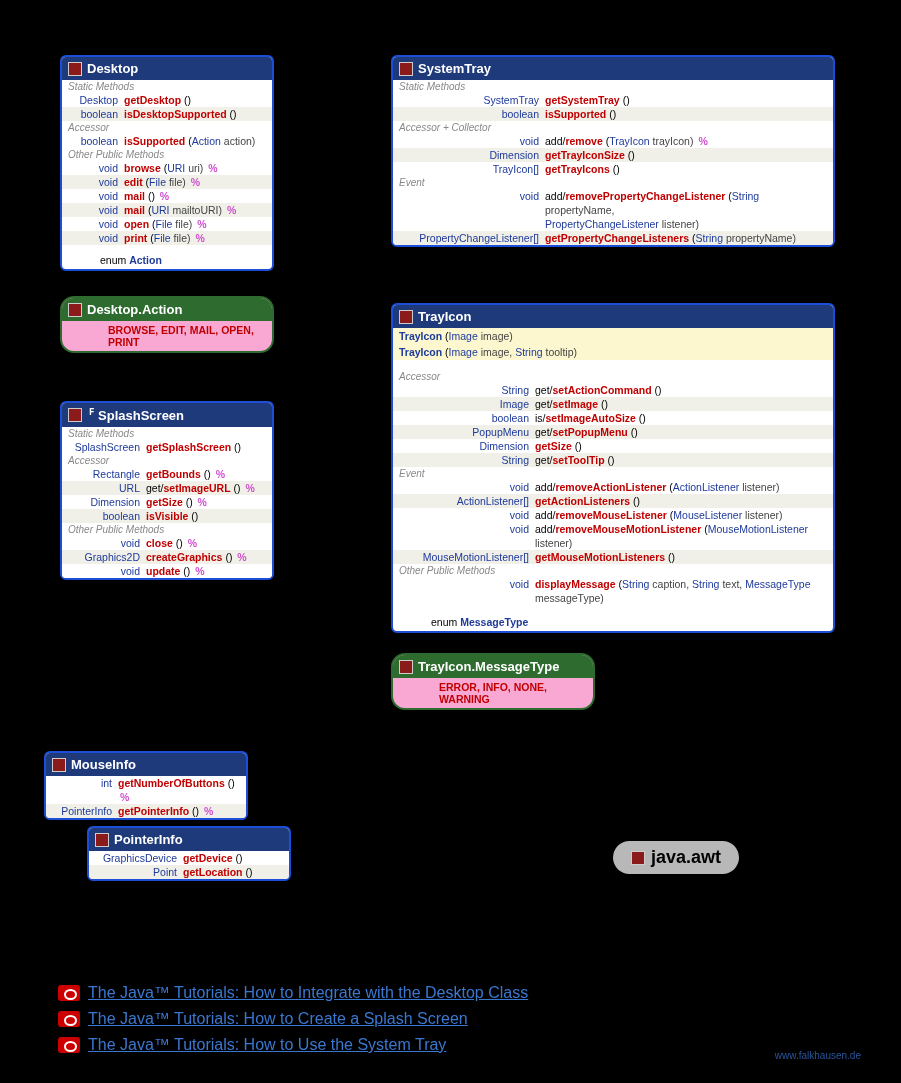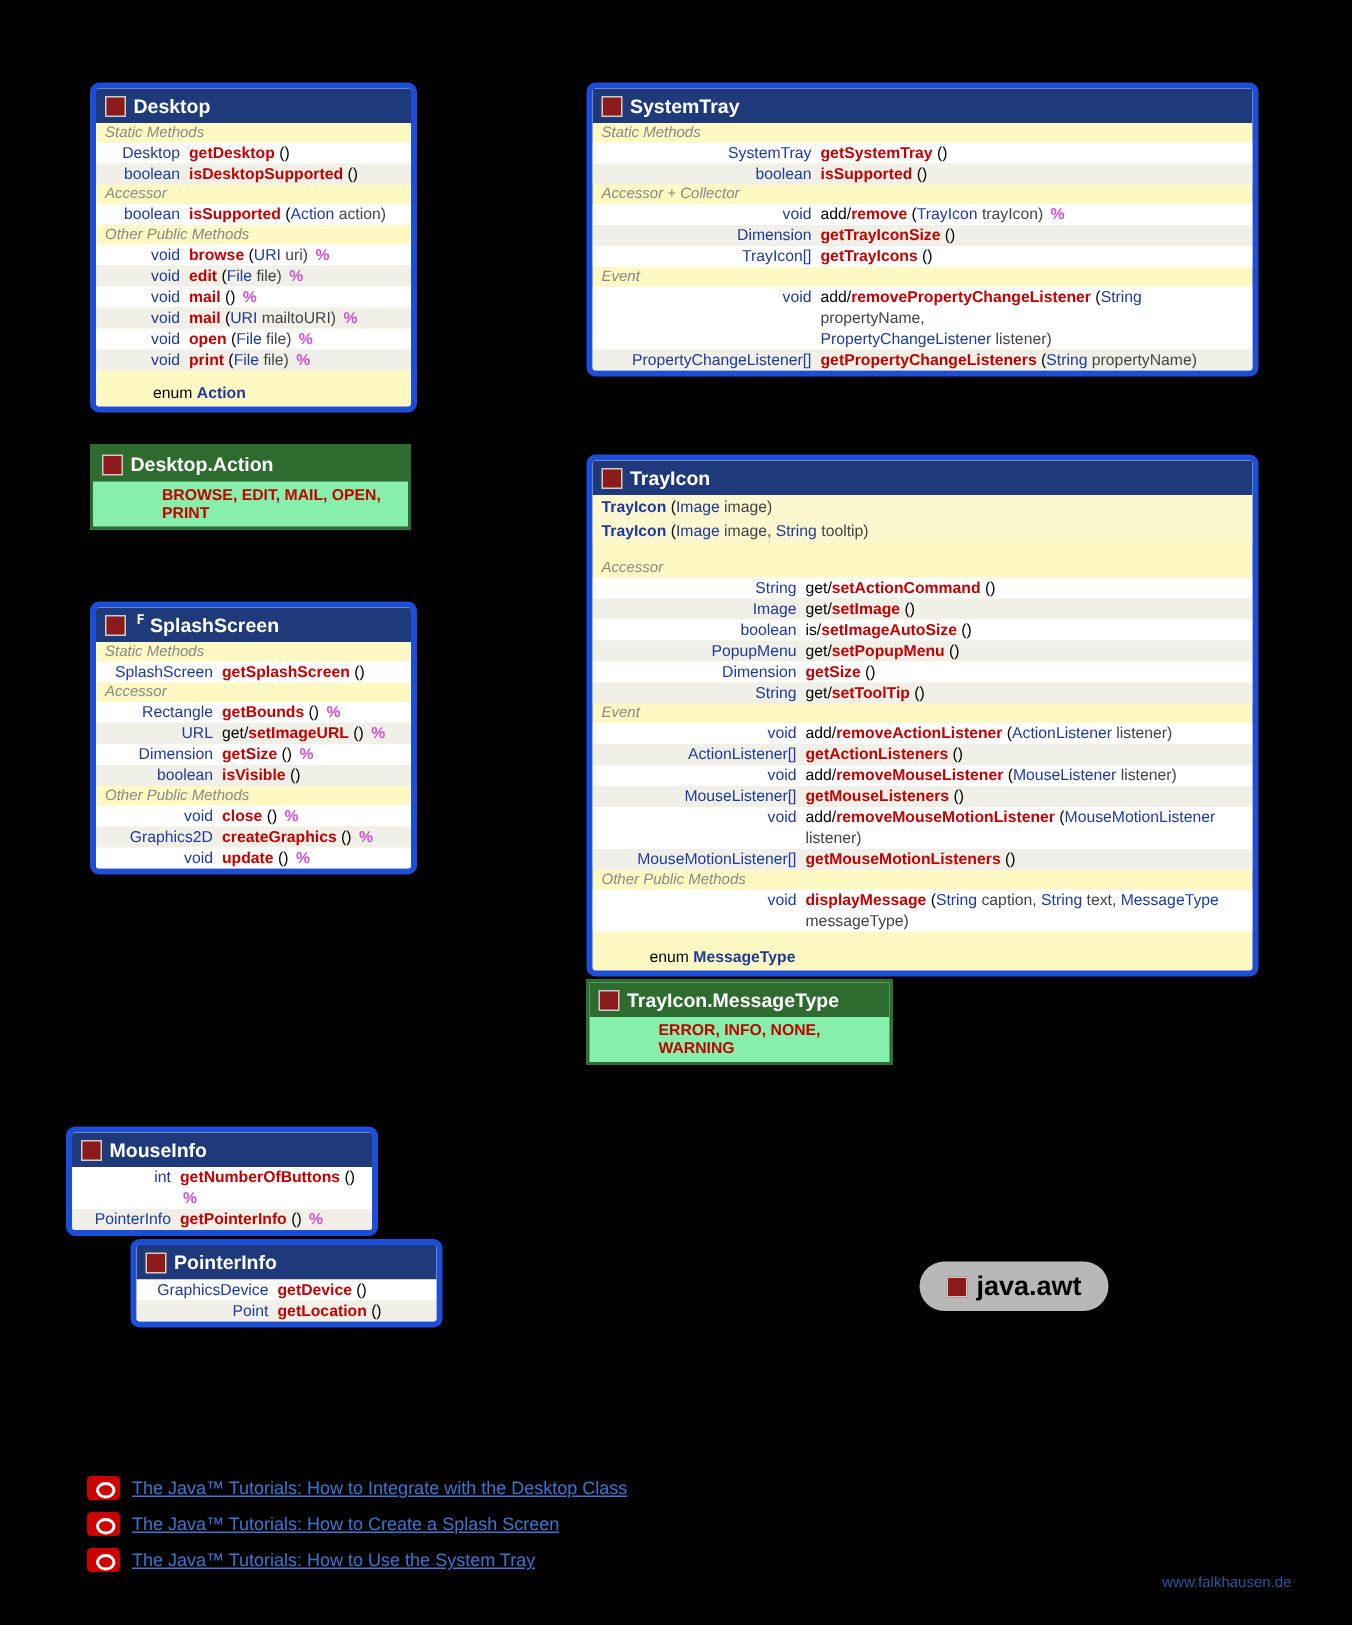--- a/index.html
+++ b/index.html
@@ -8,31 +8,31 @@
     background: #000;
     font-family: Verdana, Geneva, sans-serif;
     font-size: 11px;
     color: #000;
     width: 901px;
     height: 1083px;
     position: relative;
   }
   .card {
     position: absolute;
-    border: 4px solid #1d4ed8;
+    border: 2px solid #1d4ed8;
     border-radius: 6px;
-    background: #fef9c3;
+    background: #ffffff;
     box-shadow: 0 2px 6px rgba(0,0,0,0.4);
     overflow: hidden;
   }
   .enum-card {
     position: absolute;
     border: 2px solid #2e6b2e;
-    border-radius: 0;
-    background: #86efac;
+    border-radius: 14px;
+    background: #f9a8d4;
     box-shadow: 0 2px 6px rgba(0,0,0,0.4);
     overflow: hidden;
   }
   .card-header {
     background: #1e3a7a;
     color: #fff;
     font-weight: bold;
     font-size: 13px;
     padding: 4px 6px;
     display: flex;
@@ -128,21 +128,21 @@
     background:#c00; border-radius:3px;
     margin-right:8px;
     position:relative;
   }
   .footer-links .oracle-icon::after{
     content:""; position:absolute; top:4px; left:6px; width:9px; height:7px;
     border:2px solid #fff; border-radius:50%;
   }
   .footer-links a {
     color: #3a78d0;
-    font-size: 12px;
+    font-size: 16px;
     text-decoration: underline;
   }
   .credit {
     position:absolute;
     right: 40px;
     bottom: 22px;
     color: #2a5599;
     font-size: 10px;
     margin-top: 12px;
   }
@@ -336,24 +336,20 @@
       <span><span class="plain">add/</span><span class="mname">removeActionListener</span><span class="plain"> (</span><span class="type">ActionListener</span><span class="param-name"> listener)</span></span>
     </div>
   <div class="row stripe-dark">
       <span class="rt" style="width:130px">ActionListener[]</span>
       <span><span class="mname">getActionListeners</span><span class="plain"> ()</span></span>
     </div>
   <div class="row stripe-light">
       <span class="rt" style="width:130px">void</span>
       <span><span class="plain">add/</span><span class="mname">removeMouseListener</span><span class="plain"> (</span><span class="type">MouseListener</span><span class="param-name"> listener)</span></span>
     </div>
-  <div class="row stripe-dark">
-      <span class="rt" style="width:130px">MouseListener[]</span>
-      <span><span class="mname">getMouseListeners</span><span class="plain"> ()</span></span>
-    </div>
   <div class="row stripe-light">
       <span class="rt" style="width:130px">void</span>
       <span><span class="plain">add/</span><span class="mname">removeMouseMotionListener</span><span class="plain"> (</span><span class="type">MouseMotionListener</span><span class="param-name"> listener)</span></span>
     </div>
   <div class="row stripe-dark">
       <span class="rt" style="width:130px">MouseMotionListener[]</span>
       <span><span class="mname">getMouseMotionListeners</span><span class="plain"> ()</span></span>
     </div>
   <div class="section-label">Other Public Methods</div>
   <div class="row stripe-light">

